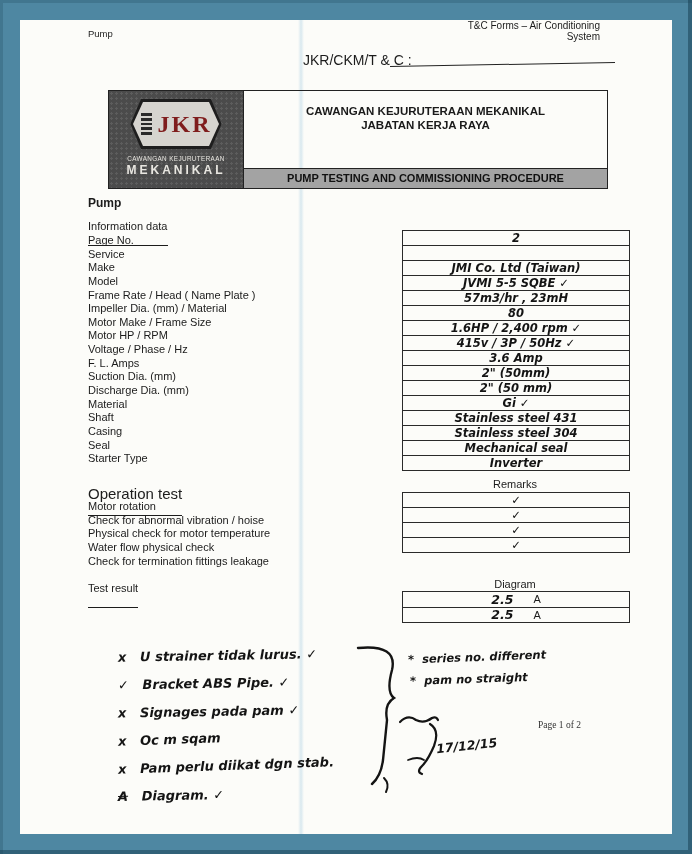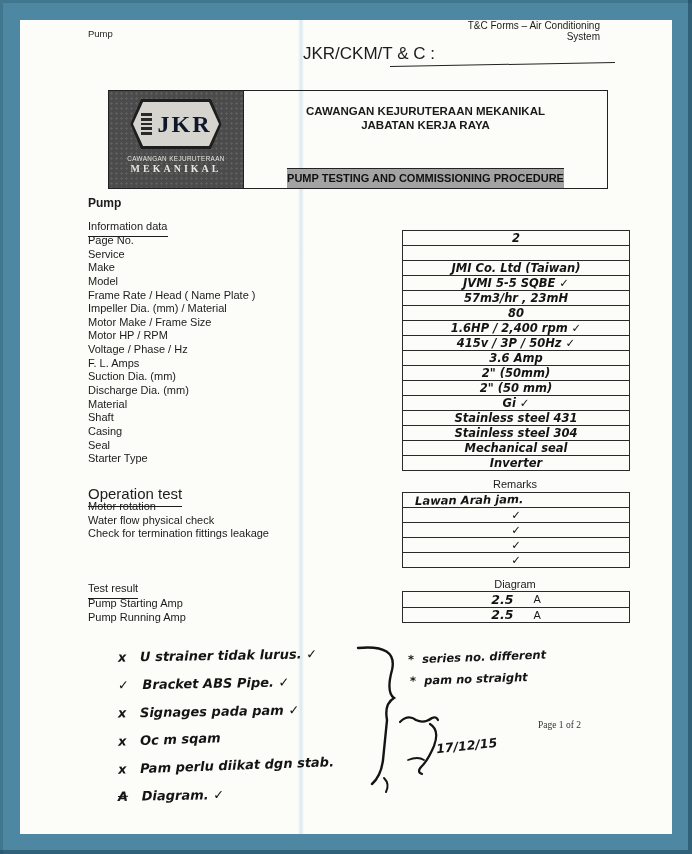--- a/index.html
+++ b/index.html
@@ -4,37 +4,37 @@
 <style>
   html,body{margin:0;padding:0;background:#e8ecee;}
   #screen{position:relative;width:692px;height:854px;margin:0 auto;background:#4e87a2;
           box-shadow:inset -9px -9px 0 -5px rgba(26,66,86,.55), inset 9px 9px 0 -6px rgba(26,66,86,.25);
           overflow:hidden;font-family:"Liberation Sans",sans-serif;}
   #page{position:absolute;left:20px;top:20px;right:20px;bottom:20px;background:#fcfcf9;}
   .abs{position:absolute;}
   .printed{font-family:"Liberation Sans",sans-serif;color:#1c1c1c;}
   .hw{font-family:"DejaVu Sans",sans-serif;font-style:italic;font-weight:700;color:#141414;white-space:nowrap;}
   .nowrap{white-space:nowrap;}
-  .underlined{border-bottom:1.2px solid #1c1c1c;padding-bottom:4px;}
+  .underlined{border-bottom:1.2px solid #1c1c1c;padding-bottom:13px;}
   
   .streak{position:absolute;top:0;bottom:0;width:6px;background:linear-gradient(to right,rgba(150,195,220,0),rgba(150,195,220,.35),rgba(150,195,220,0));}
   
   #letterhead{left:88px;top:70px;width:498px;height:97px;border:1.6px solid #222;display:flex;}
   #logo-cell{width:134px;background:#4b4b4b;border-right:1.4px solid #222;position:relative;
              background-image:radial-gradient(rgba(255,255,255,.10) 1px, transparent 1.4px);background-size:5px 5px;}
   .hexa-outer{position:absolute;left:14px;top:8px;width:106px;height:50px;background:#1e1e1e;
               clip-path:polygon(7% 50%,17% 0,83% 0,93% 50%,83% 100%,17% 100%);}
   .hexa-inner{position:absolute;left:3px;top:3px;right:3px;bottom:3px;background:#d6d4cf;
               clip-path:polygon(7% 50%,17% 0,83% 0,93% 50%,83% 100%,17% 100%);
               display:flex;align-items:center;justify-content:center;gap:6px;}
-  .jkr-text{font-family:"Liberation Serif",serif;font-weight:700;font-size:24px;color:#0f172a;letter-spacing:2px;}
+  .jkr-text{font-family:"Liberation Serif",serif;font-weight:700;font-size:24px;color:#7f1d1d;letter-spacing:2px;}
   .column-icon{width:11px;height:22px;display:flex;flex-direction:column;gap:2px;}
   .column-icon i{display:block;height:3px;background:#2a2a2a;}
   .logo-sub{position:absolute;left:0;right:0;text-align:center;color:#e8e6e0;}
-  #right-cell{flex:1;display:flex;flex-direction:column;align-items:center;}
+  #right-cell{flex:1;display:flex;flex-direction:column;}
   #org-lines{flex:1;text-align:center;padding-top:13px;font-weight:700;font-size:11.5px;line-height:14px;color:#1a1a1a;}
   #title-bar{height:19px;background:#a3a3a3;border-top:1.4px solid #222;text-align:center;
              font-weight:700;font-size:11px;line-height:19px;color:#111;}
   
   .wtable{border:1.5px solid #2a2a2a;background:transparent;}
   .wrow{border-bottom:1.1px solid #2a2a2a;display:flex;align-items:center;justify-content:center;overflow:visible;}
   .wrow:last-child{border-bottom:none;}
   .label-col div{height:13.65px;font-size:11px;line-height:13.65px;color:#1b1b1b;}
   .hw-cell{font-size:11.5px;line-height:12px;}
   .check{font-style:normal;}
@@ -42,39 +42,39 @@
 </style>
 </head>
 <body>
 
 <div id="screen">
   <div id="page">
     <div class="streak" style="left:278px"></div>
 
     <div class="abs printed" style="left:68px;top:8px;font-size:9.5px">Pump</div>
     <div class="abs printed" style="left:420px;top:0px;font-size:10px;width:160px;text-align:right">T&amp;C Forms – Air Conditioning System</div>
-    <div class="abs printed nowrap" style="left:283px;top:24px;font-size:17px">JKR/CKM/T &amp; C :</div>
+    <div class="abs printed nowrap" style="left:283px;top:32px;font-size:14px">JKR/CKM/T &amp; C :</div>
     <div class="abs" style="left:370px;top:44px;width:225px;height:0;border-top:1.2px solid #222;transform:rotate(-1deg)"></div>
 
     <div class="abs" id="letterhead">
       <div id="logo-cell">
         <div class="hexa-outer">
           <div class="hexa-inner">
             <span class="column-icon">
                 <i></i>
                 <i></i>
                 <i></i>
                 <i></i>
                 <i></i>
               </span>
             <span class="jkr-text">JKR</span>
           </div>
         </div>
         <div class="logo-sub" style="top:64px;font-size:6.3px;letter-spacing:.4px">CAWANGAN KEJURUTERAAN</div>
-        <div class="logo-sub" style="top:72px;font-family:Liberation Serif, serif;font-size:10px;letter-spacing:3px;font-weight:700">MEKANIKAL</div>
+        <div class="logo-sub" style="top:72px;font-family:Liberation Sans, sans-serif;font-size:12px;letter-spacing:3px;font-weight:700">MEKANIKAL</div>
       </div>
       <div id="right-cell">
         <div id="org-lines">
           <div>CAWANGAN KEJURUTERAAN MEKANIKAL</div>
           <div>JABATAN KERJA RAYA</div>
         </div>
         <div id="title-bar">PUMP TESTING AND COMMISSIONING PROCEDURE</div>
       </div>
     </div>
 
@@ -147,47 +147,42 @@
           <span class="hw hw-cell">Mechanical seal</span>
         </div>
       <div class="wrow" style="height:14px">
           <span class="hw hw-cell">Inverter</span>
         </div>
     </div>
 
     <div class="abs printed underlined" style="left:68px;top:465px;font-size:15px">Operation test</div>
     <div class="abs label-col" style="left:68px;top:480px">
       <div class="printed">Motor rotation</div>
+      <div class="printed">Check for abnormal vibration / hoise</div>
+      <div class="printed">Physical check for motor temperature</div>
       <div class="printed">Water flow physical check</div>
       <div class="printed">Check for termination fittings leakage</div>
     </div>
     <div class="abs printed" style="left:382px;top:458px;width:226px;text-align:center;font-size:11px">Remarks</div>
     <div class="abs wtable" style="left:382px;top:472px;width:226px">
-      <div class="wrow" style="height:14px;justify-content:flex-start;padding-left:12px">
-          <span class="hw hw-cell" style="transform:rotate(-1deg)">Lawan Arah jam.</span>
-        </div>
       <div class="wrow" style="height:14px">
           <span class="hw hw-cell check">✓</span>
         </div>
       <div class="wrow" style="height:14px">
           <span class="hw hw-cell check">✓</span>
         </div>
       <div class="wrow" style="height:14px">
           <span class="hw hw-cell check">✓</span>
         </div>
       <div class="wrow" style="height:14px">
           <span class="hw hw-cell check">✓</span>
         </div>
     </div>
 
     <div class="abs printed underlined" style="left:68px;top:562px;font-size:11px">Test result</div>
-    <div class="abs label-col" style="left:68px;top:577px">
-      <div class="printed">Pump Starting Amp</div>
-      <div class="printed">Pump Running Amp</div>
-    </div>
     <div class="abs printed" style="left:382px;top:558px;width:226px;text-align:center;font-size:11px">Diagram</div>
     <div class="abs wtable" style="left:382px;top:571px;width:226px">
       <div class="wrow" style="height:14.5px;gap:20px">
         <span class="hw" style="font-size:12.5px">2.5</span>
         <span class="printed" style="font-size:11px">A</span>
       </div>
       <div class="wrow" style="height:14.5px;gap:20px">
         <span class="hw" style="font-size:12.5px">2.5</span>
         <span class="printed" style="font-size:11px">A</span>
       </div>

